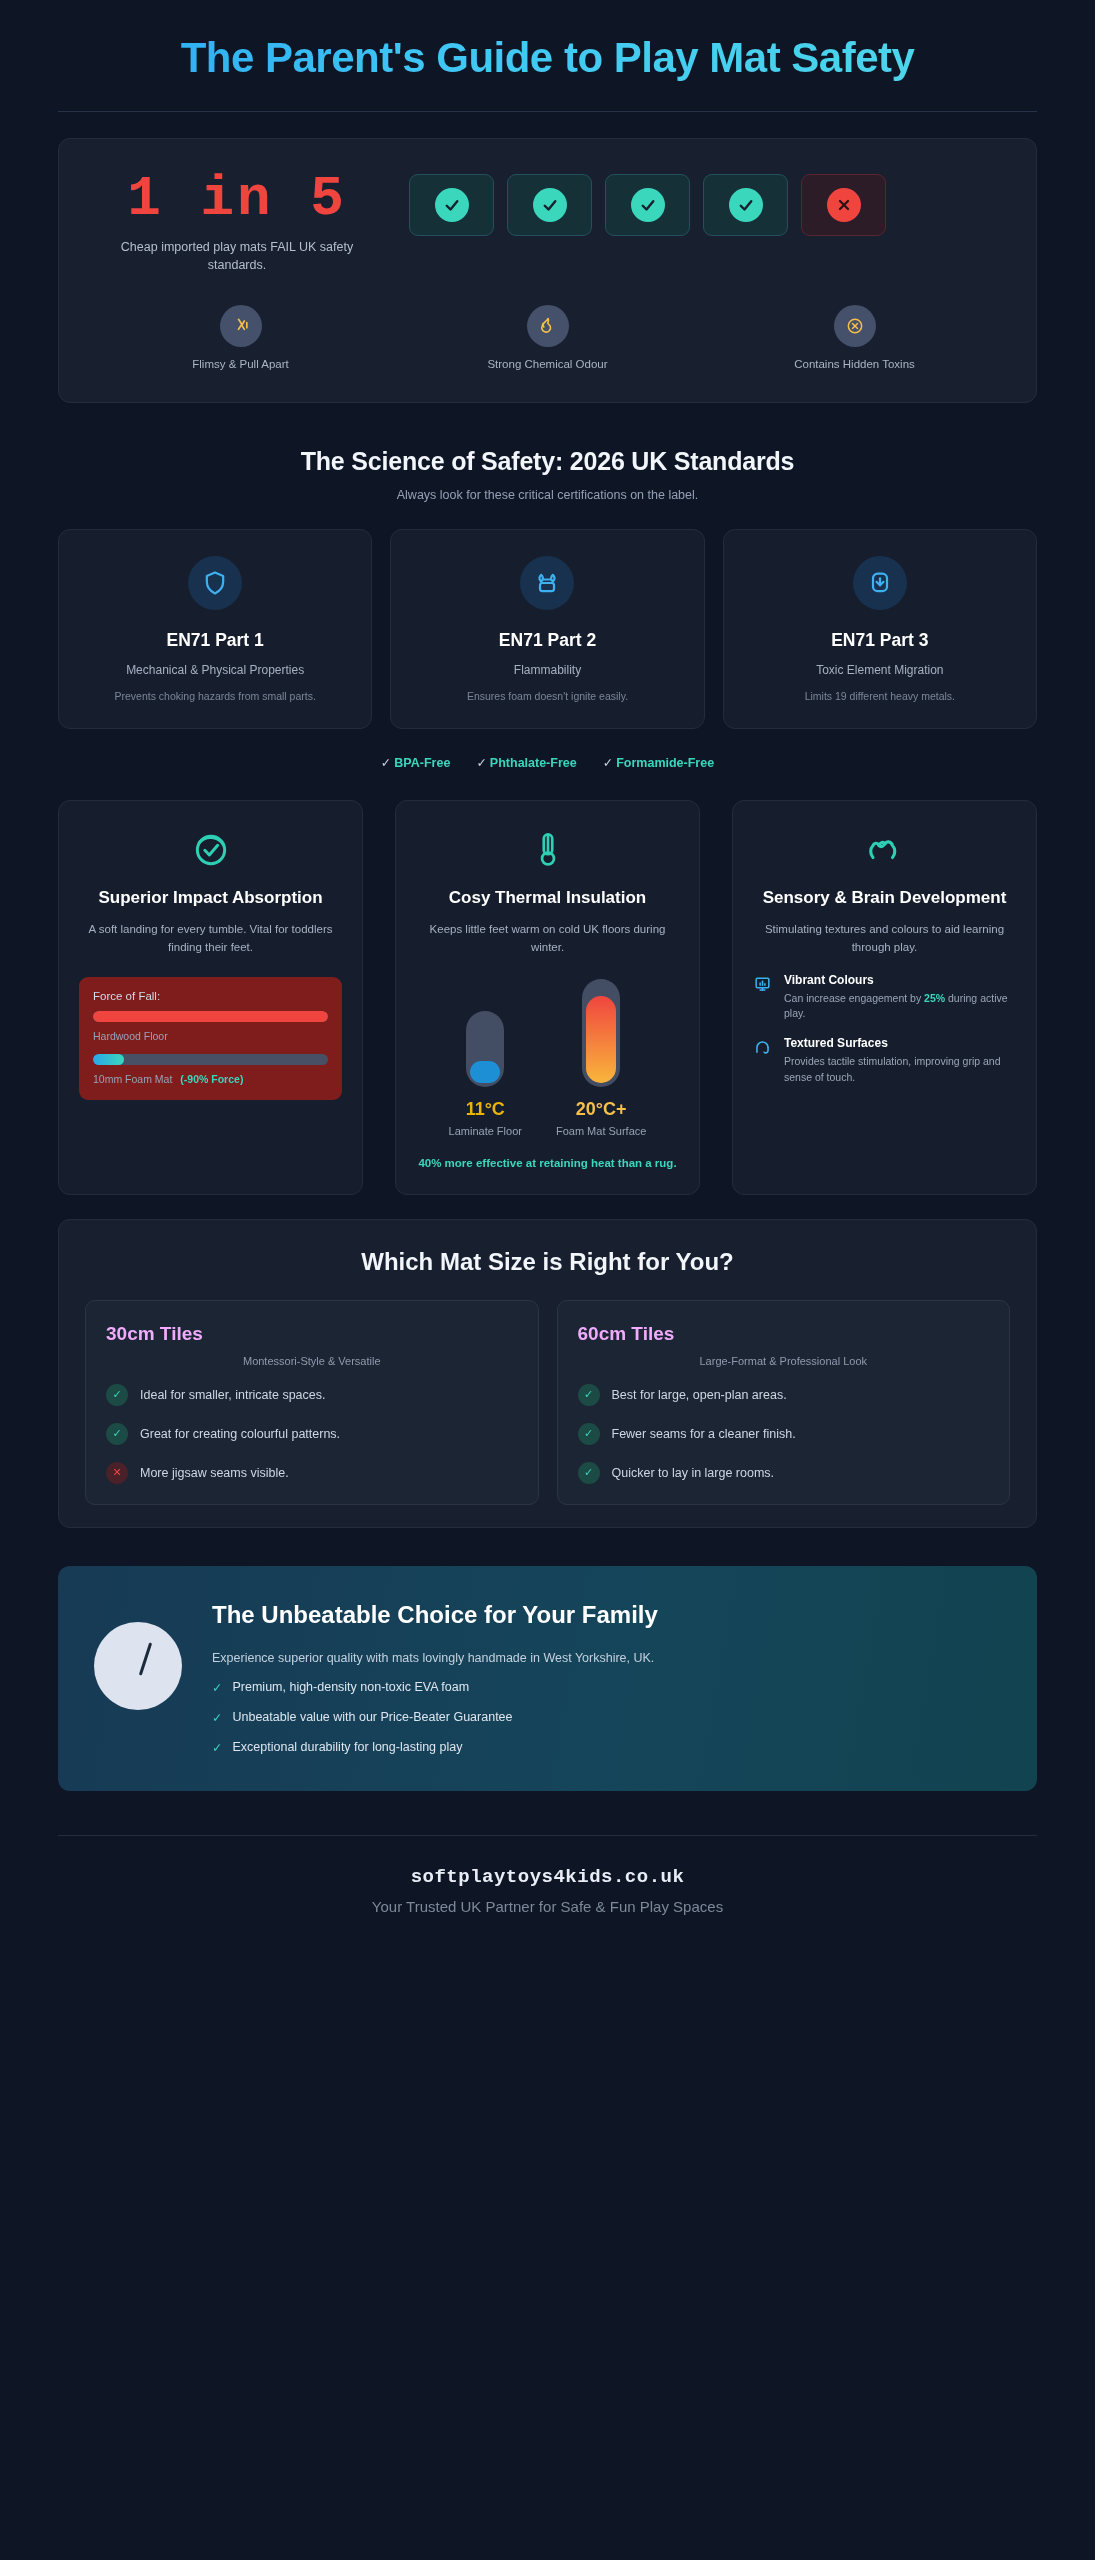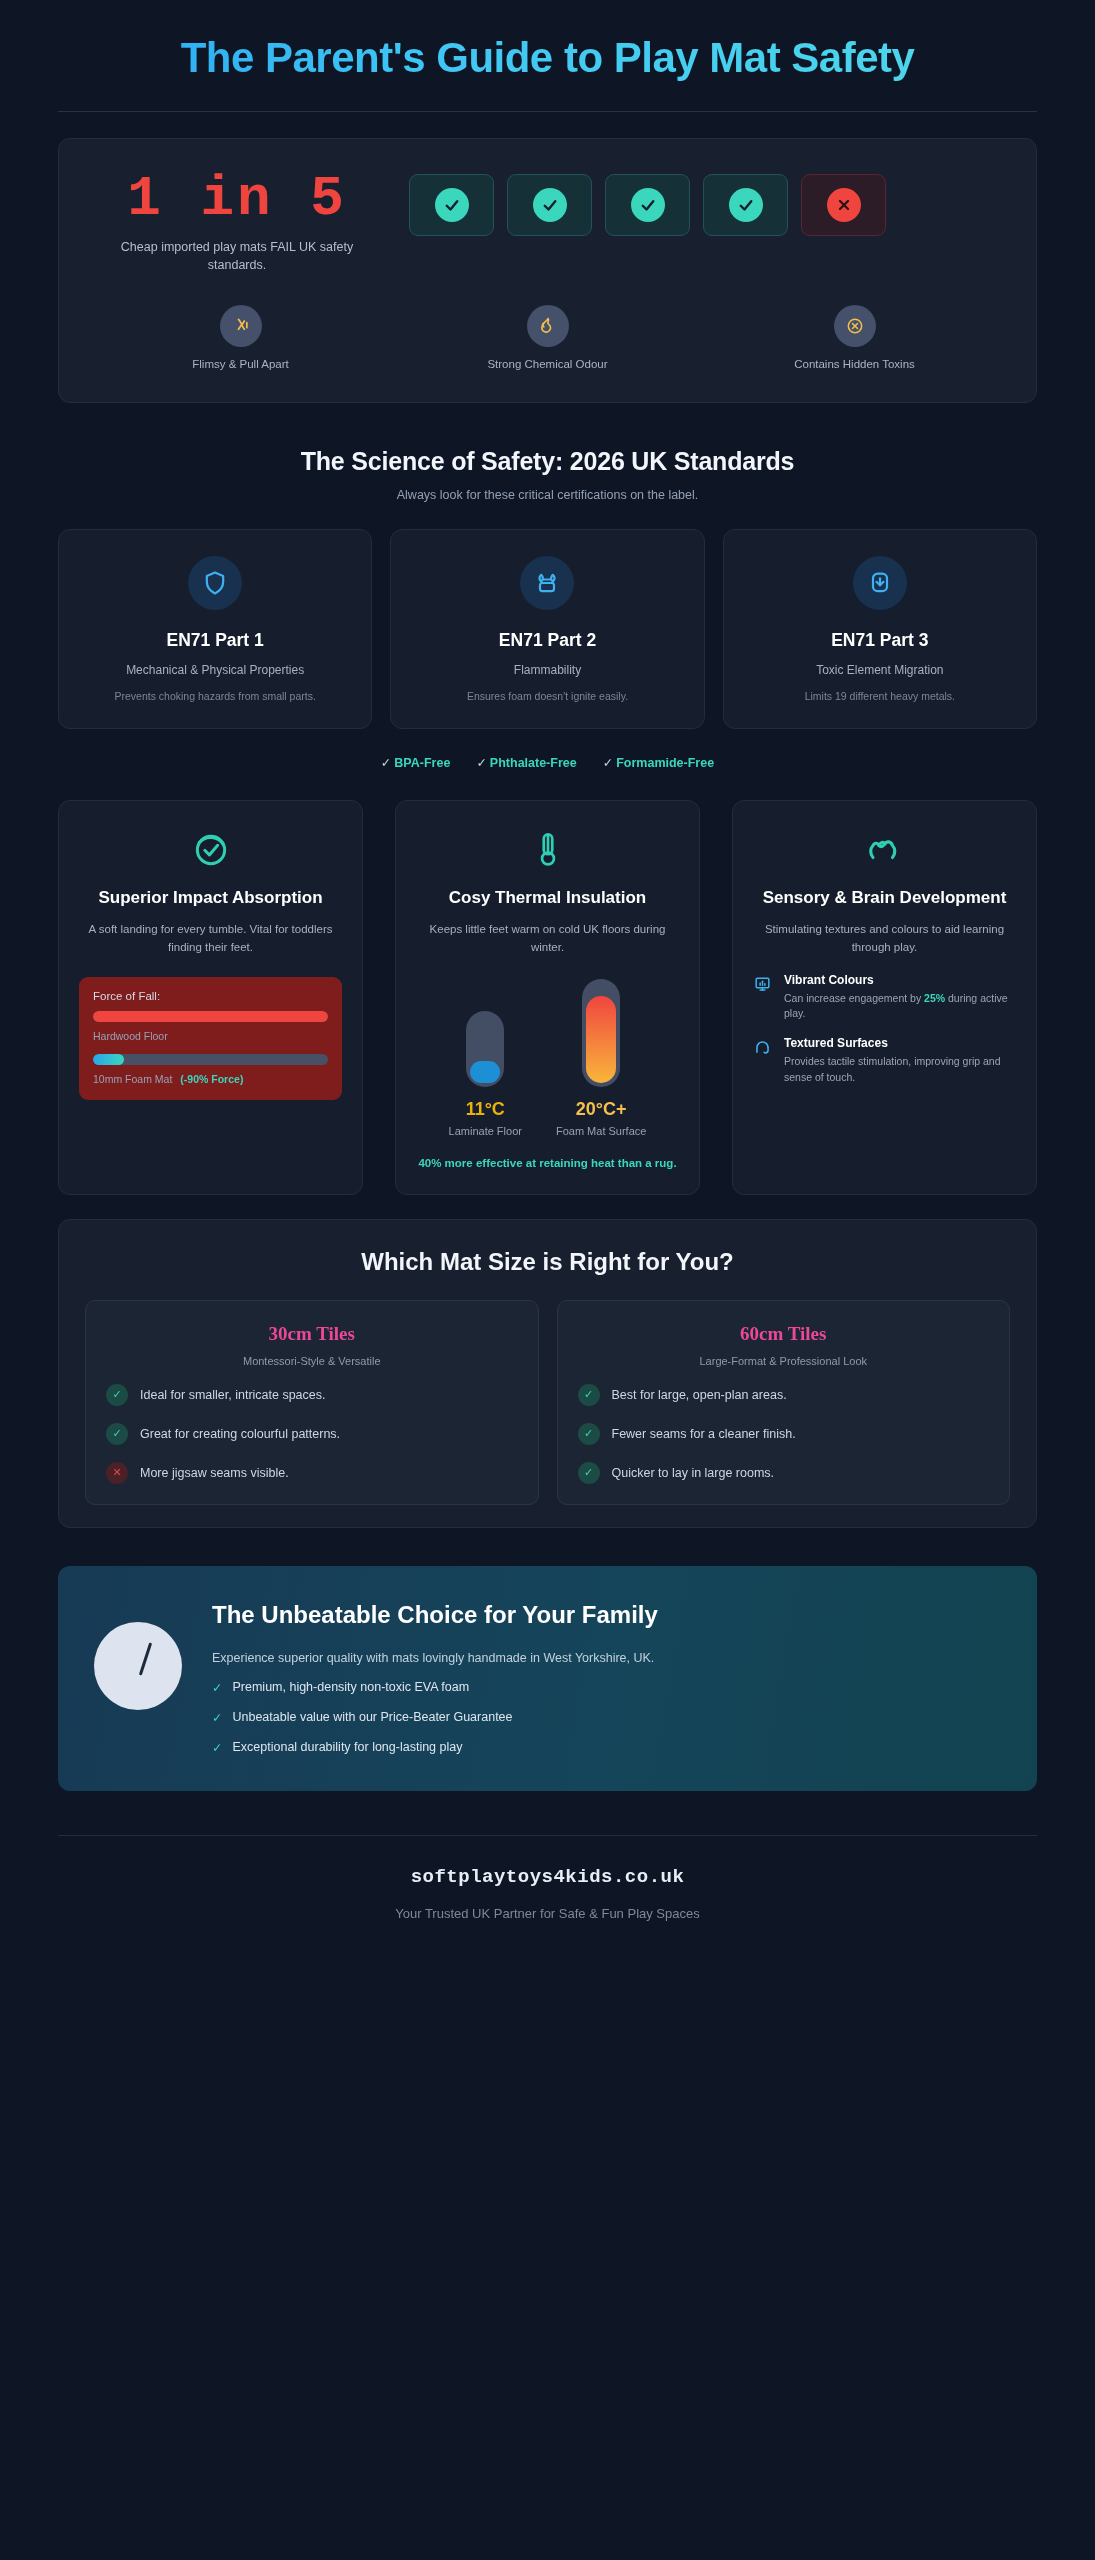--- a/index.html
+++ b/index.html
@@ -117,42 +117,42 @@
   .sens-item .si { width: 20px; flex: none; padding-top: 2px; }
   .sens-item .st { font-size: 12px; font-weight: 700; color: #ffffff; }
   .sens-item .sd { margin-top: 4px; font-size: 10.5px; color: #9aa5b8; line-height: 1.5; }
   .sens-item .sd b { color: #3ad7bd; }
 
   
   .size-panel { margin-top: 24px; padding: 28px 26px 22px; }
   .size-panel h2 { text-align: center; font-size: 24px; font-weight: 700; color: #f2f5fa; }
   .size-grid { margin-top: 24px; display: flex; gap: 18px; }
   .size-card { flex: 1; background: #1c2534; border: 1px solid #2a3446; border-radius: 10px; padding: 22px 20px 20px; }
-  .size-card .st { text-align: center; font-size: 19px; font-weight: 700; color: #ec4899; font-family: Liberation Serif, serif; }
+  .size-card .st { font-size: 19px; font-weight: 700; color: #f0abfc; }
   .size-card .ss { margin-top: 10px; text-align: center; font-size: 11px; color: #8e9aad; }
   .size-li { display: flex; align-items: center; gap: 12px; margin-top: 17px; }
   .size-li .dot { width: 22px; height: 22px; border-radius: 50%; flex: none; display:flex; align-items:center; justify-content:center; font-size: 11px; }
   .size-li .dot.y { background: #1c4a44; color: #3ad7bd; }
   .size-li .dot.n { background: #4a2029; color: #f0453f; }
   .size-li .txt { font-size: 12.5px; color: #cfd7e3; }
 
   
   .cta { margin-top: 38px; border-radius: 12px; padding: 34px 36px 36px;
     background: linear-gradient(100deg,#173a55 0%,#15455a 55%,#124350 100%); display: flex; gap: 30px; align-items: flex-start; }
   .cta .circle { width: 88px; height: 88px; border-radius: 50%; background: #dde3ef; flex: none; margin-top: 22px; position: relative; }
   .cta .circle:after { content:""; position:absolute; left: 50px; top: 20px; width: 3px; height: 34px; background: #1c2b3c; transform: rotate(18deg); border-radius: 2px; }
   .cta h2 { font-size: 24px; font-weight: 700; color: #ffffff; line-height: 1.22; }
   .cta .p { margin-top: 22px; font-size: 12.5px; color: #c3d1de; }
   .cta .li { margin-top: 15px; font-size: 12.5px; color: #dde6ef; display: flex; gap: 10px; }
   .cta .li .tk { color: #3ad7bd; }
 
   
   .foot { margin-top: 44px; border-top: 1px solid #242d3f; padding: 30px 0 40px; text-align: center; }
   .foot .n { font-size: 19px; font-weight: 700; color: #e9eef6; font-family: "Liberation Mono", monospace; letter-spacing: 0.5px; }
-  .foot .t { margin-top: 18px; font-size: 13px; color: #7d8899; }
+  .foot .t { margin-top: 10px; font-size: 15px; color: #7d8899; }
 </style>
 </head>
 <body>
 
 <div class="page">
 
   <div class="hdr">
     <h1>The Parent's Guide to Play Mat Safety</h1>
     <div class="rule"></div>
   </div>

